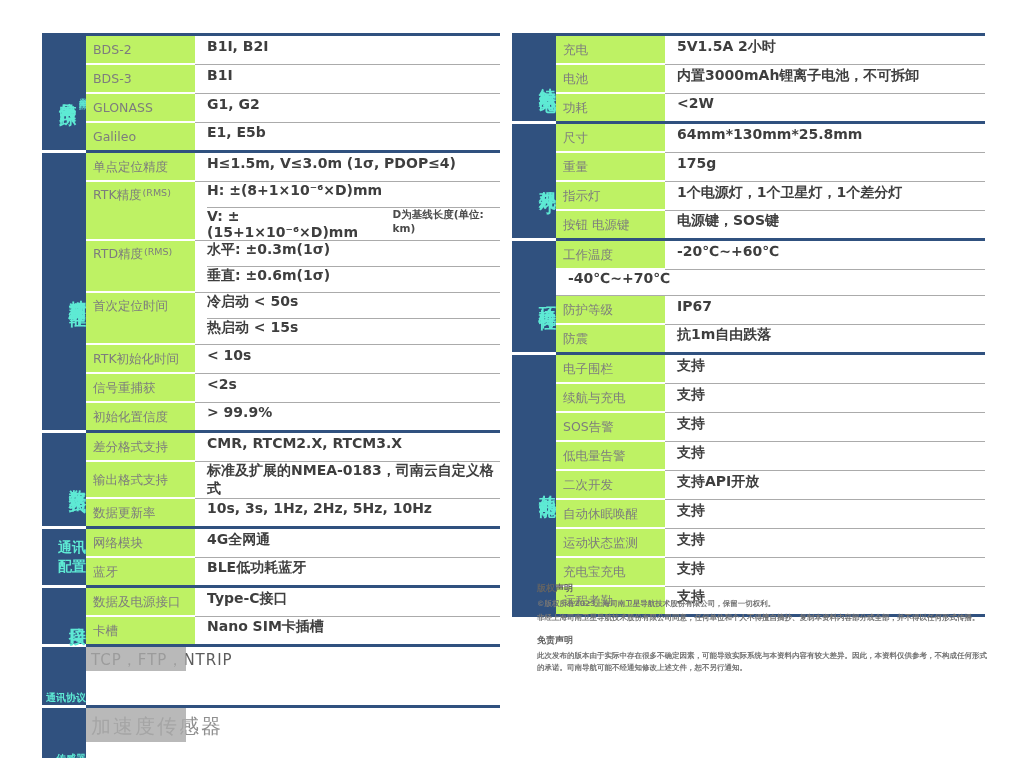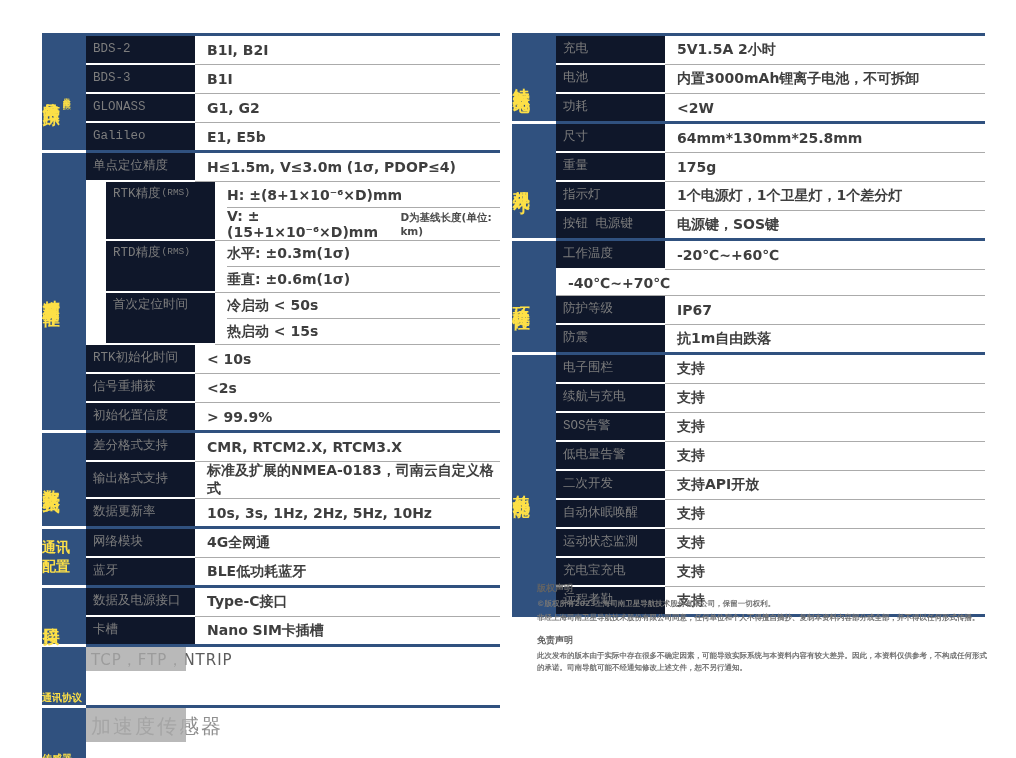--- a/index.html
+++ b/index.html
@@ -6,44 +6,44 @@
   body{
     width:1016px;height:758px;position:relative;background:#ffffff;
     font-family:"DejaVu Sans","Liberation Sans",sans-serif;
     -webkit-font-smoothing:antialiased;
   }
   .spec-table{position:absolute;border-top:3px solid #30517f;border-bottom:3px solid #30517f;}
   #left-table{left:42px;top:33px;width:458px;}
   #right-table{left:512px;top:33px;width:473px;}
 
   .section{display:flex;align-items:stretch;}
-  .sidebar{width:44px;flex-shrink:0;background:#30517f;color:#fde047;
-    display:flex;align-items:center;justify-content:flex-start;text-align:center;}
+  .sidebar{width:44px;flex-shrink:0;background:#30517f;color:#5eead4;
+    display:flex;align-items:center;justify-content:flex-end;text-align:center;}
   .section:not(:last-child) .sidebar{margin-bottom:3px;}
   .section:not(:last-child) .rows{border-bottom:3px solid #30517f;}
   .rows{flex:1;min-width:0;background:#fff;}
 
   .v-main{writing-mode:vertical-rl;text-orientation:upright;font-size:17px;font-weight:bold;
     letter-spacing:2px;line-height:1.05;}
   .v-sub{writing-mode:vertical-rl;text-orientation:upright;font-size:8px;letter-spacing:1px;
     margin-left:1px;line-height:1.1;}
   .lines-mode{font-size:14px;font-weight:bold;line-height:1.35;}
   .h-mode{font-size:10px;font-weight:bold;letter-spacing:0;margin-top:44px;}
 
   .row{display:flex;align-items:stretch;}
-  .cell-label{width:100px;flex-shrink:0;background:#0f172a;color:#7d7d7d;
+  .cell-label{width:100px;flex-shrink:0;background:#bef264;color:#7d7d7d;
     font-size:12.5px;padding:2px 2px 2px 7px;display:flex;align-items:center;min-height:23px;
-    line-height:1.1;font-family:Liberation Mono, monospace;}
+    line-height:1.1;}
   .row:not(:last-child) .cell-label{border-bottom:2px solid #ffffff;}
-  .row.multi .cell-label{align-items:flex-start;padding-top:6px;margin-left:20px;}
+  .row.multi .cell-label{align-items:flex-start;padding-top:6px;}
   .label-sub{font-size:9.5px;margin-left:1px;}
   .cell-value{flex:1;min-width:0;display:flex;flex-direction:column;justify-content:center;
     color:#3e3e3e;font-weight:bold;font-size:14px;border-bottom:1px solid #ababab;padding-left:12px;}
   .row:last-child .cell-value{border-bottom:none;}
-  .vline{min-height:25px;display:flex;align-items:center;}
+  .vline{min-height:25px;display:flex;align-items:flex-start;}
   .vline:not(:last-child){border-bottom:1px solid #ababab;}
   .note{font-size:10.5px;margin-left:18px;font-weight:bold;color:#4a4a4a;}
 
   .span-row{position:relative;min-height:26px;display:flex;align-items:center;}
   .span-row .span-text{position:relative;z-index:0;padding-left:5px;color:#5c5c5c;
     font-size:15px;letter-spacing:1px;font-weight:normal;}
   .span-row .span-strip{position:absolute;left:0;top:0;bottom:2px;width:100px;
     background:rgba(169,169,169,0.82);z-index:1;}
   .span-row.big{min-height:36px;}
   .span-row.big .span-text{font-size:20px;color:#8f8f8f;letter-spacing:2px;}

